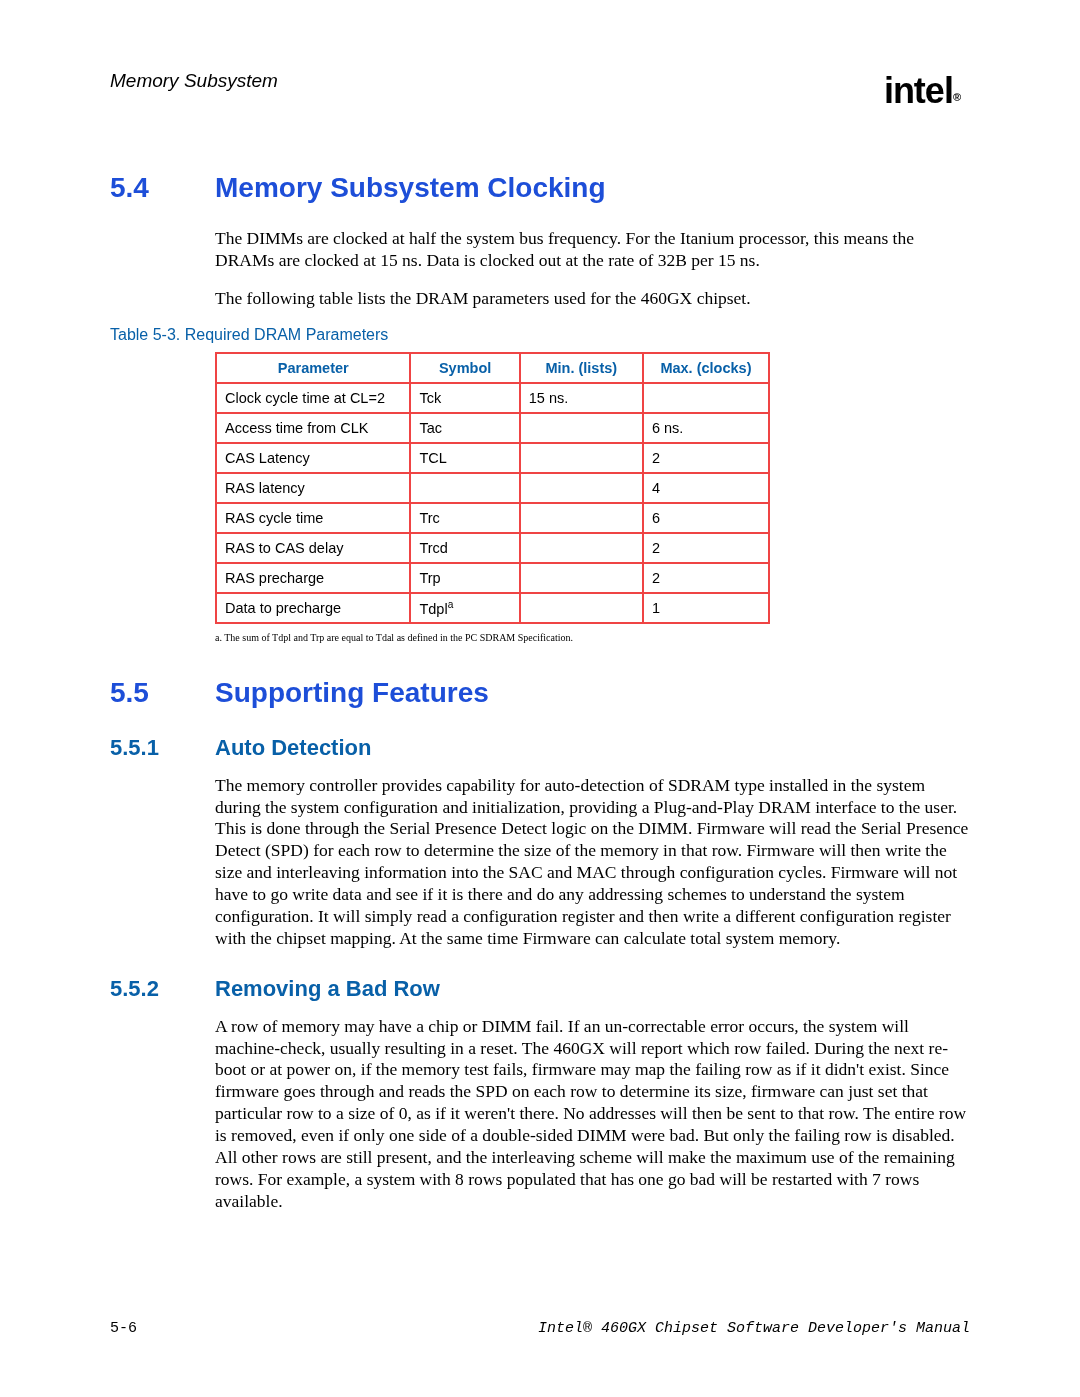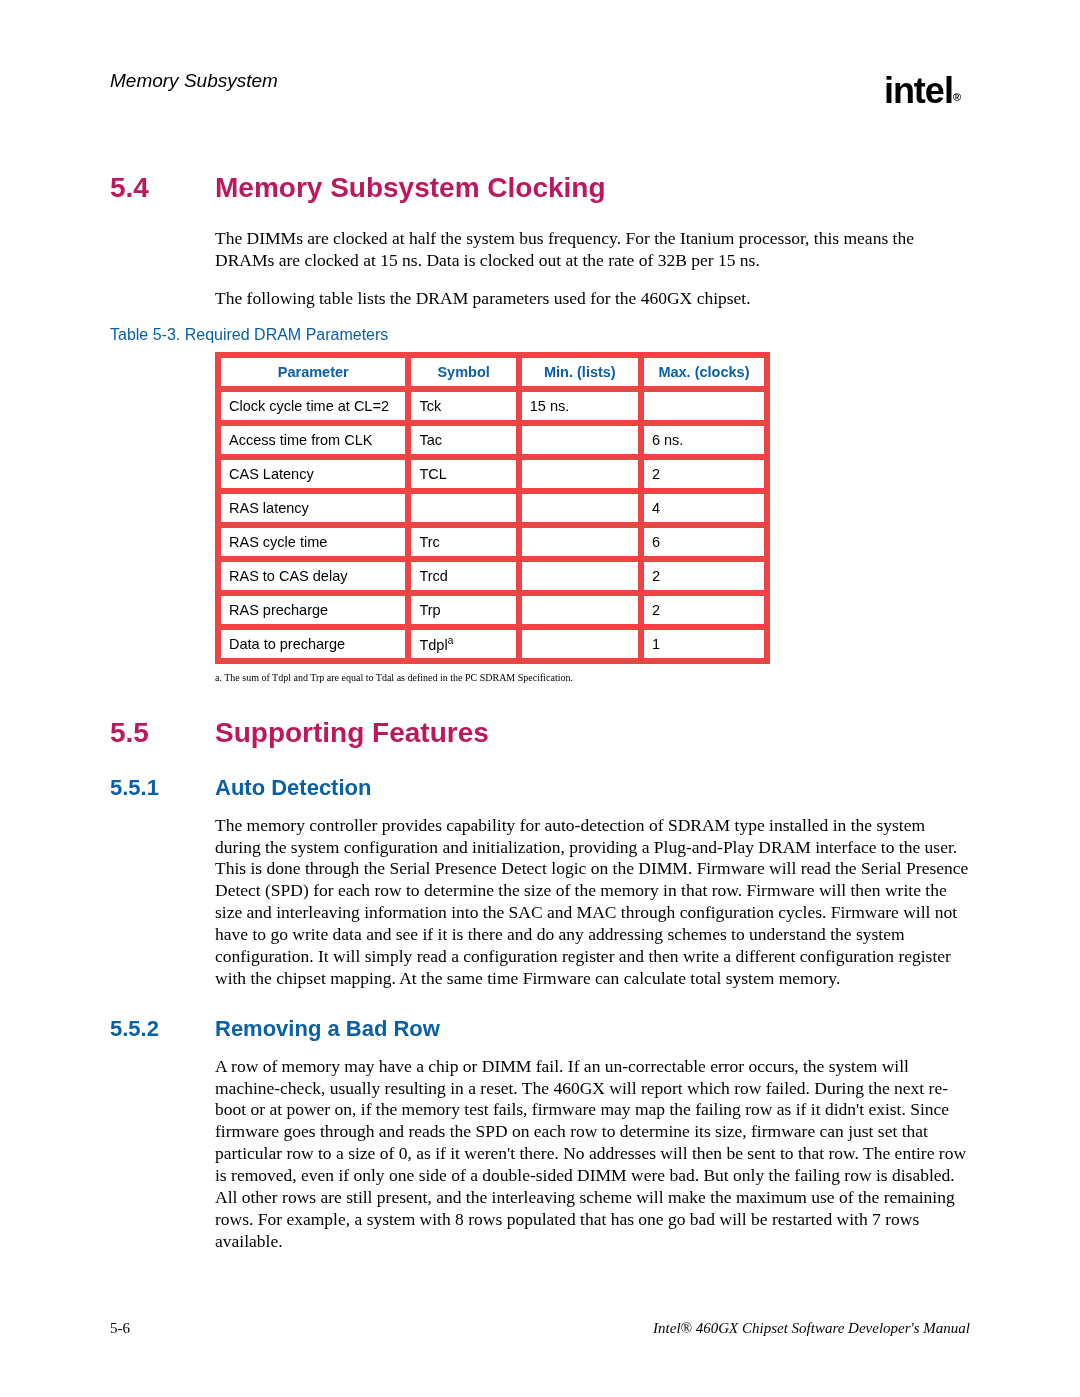--- a/index.html
+++ b/index.html
@@ -37,21 +37,21 @@
   }
   .logo sub {
     font-size: 11px;
     vertical-align: baseline;
     position: relative;
     top: -2px;
   }
   .h1-row {
     display: flex;
     align-items: baseline;
-    color: #be185d;
+    color: #1d4ed8;
     font-family: Arial, Helvetica, sans-serif;
     font-weight: bold;
     font-size: 28px;
     margin-top: 10px;
     margin-bottom: 24px;
   }
   .h1-num {
     width: 105px;
     flex-shrink: 0;
   }
@@ -87,21 +87,21 @@
     margin-left: 0;
   }
   .dram-table {
     margin-left: 105px;
     border-collapse: collapse;
     width: 555px;
     font-family: Arial, Helvetica, sans-serif;
     font-size: 14.5px;
   }
   .dram-table th, .dram-table td {
-    border: 6px solid #ef4444;
+    border: 2px solid #ef4444;
     padding: 4px 8px;
     text-align: left;
     vertical-align: middle;
     height: 20px;
   }
   .dram-table th {
     color: #0860A8;
     font-weight: bold;
     text-align: center;
   }
@@ -115,21 +115,21 @@
     margin-top: 8px;
     font-family: "Times New Roman", Times, serif;
   }
   .footer {
     position: absolute;
     bottom: 60px;
     left: 110px;
     right: 110px;
     display: flex;
     justify-content: space-between;
-    font-family: Liberation Serif, serif;
+    font-family: Liberation Mono, monospace;
     font-size: 15px;
   }
   .footer-right {
     font-style: italic;
   }
   sup { font-size: 0.7em; }
 </style>
 </head>
 <body>
 

